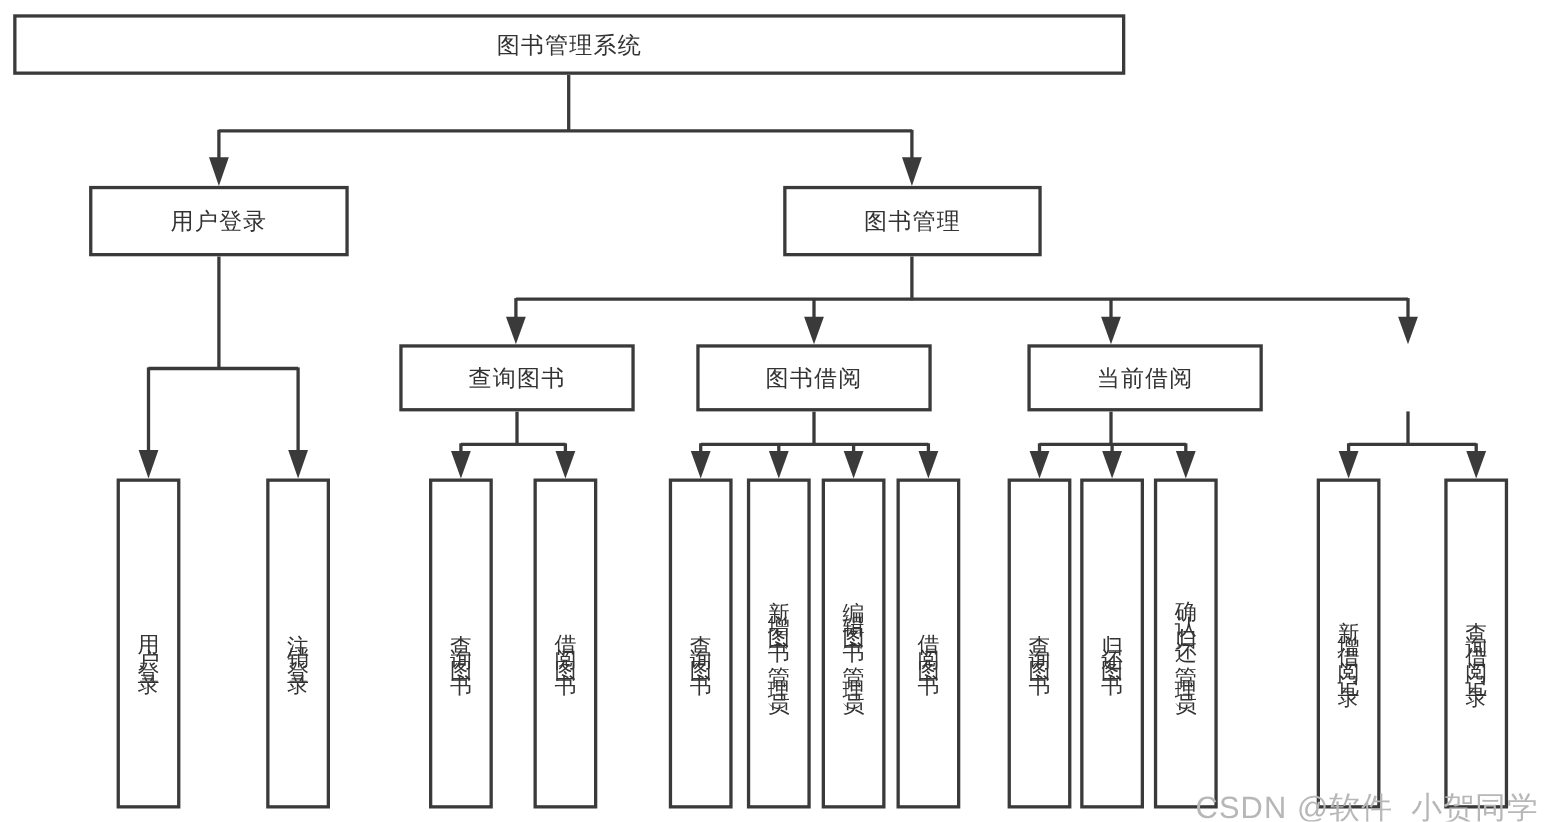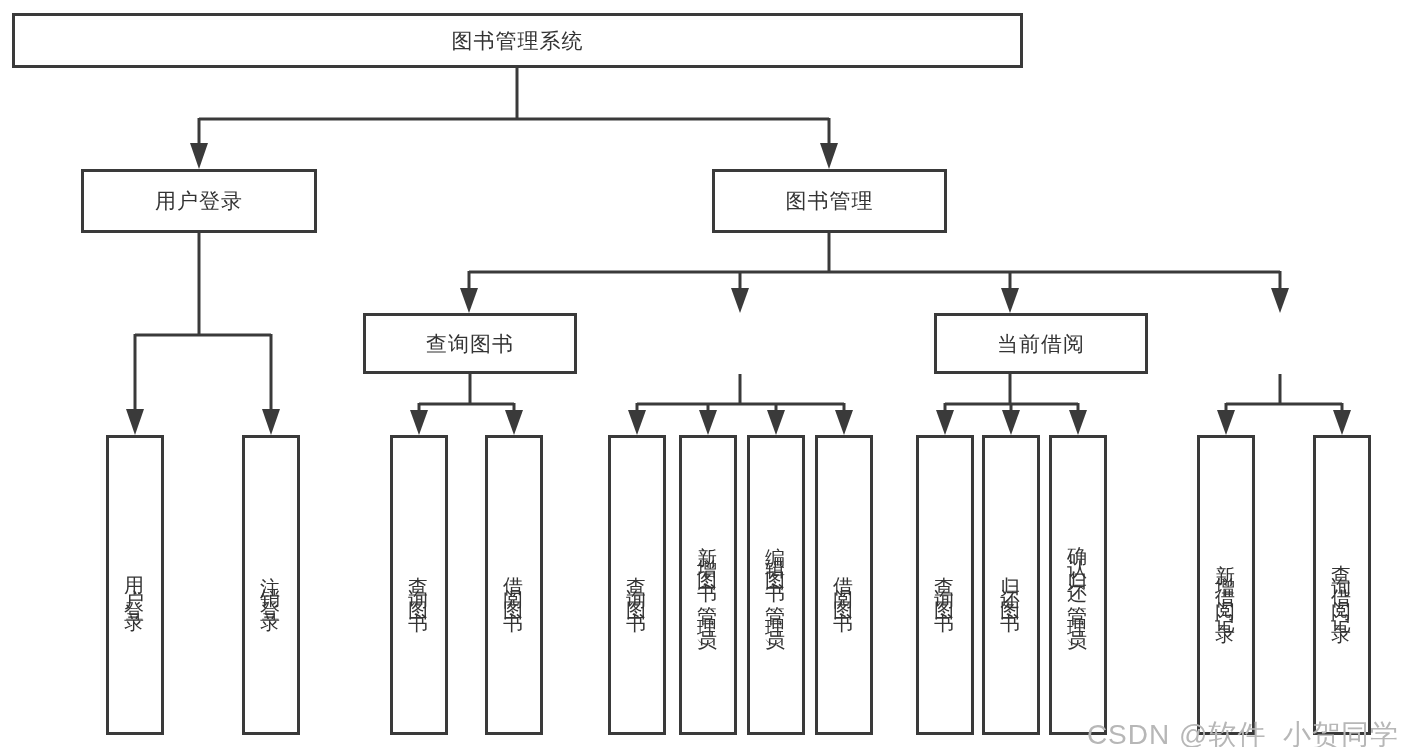--- a/index.html
+++ b/index.html
@@ -137,20 +137,21 @@
       <polygon points="1333,410 1351,410 1342,435"></polygon>
     </g>
   </svg>
 
   <div class="node hbox root-box">图书管理系统</div>
 
   <div class="node hbox lvl1" style="left:81px; width:236px;">用户登录</div>
   <div class="node hbox lvl1" style="left:712px; width:235px;">图书管理</div>
 
   <div class="node hbox lvl2" style="left:363px;">查询图书</div>
+  <div class="node hbox lvl2" style="left:633px;">图书借阅</div>
   <div class="node hbox lvl2" style="left:903px;margin-left:31px;">当前借阅</div>
 
   <div class="node vbox" style="left:106px;">用户登录</div>
   <div class="node vbox" style="left:242px;">注销登录</div>
 
   <div class="node vbox" style="left:390px;">查询图书</div>
   <div class="node vbox" style="left:485px;">借阅图书</div>
 
   <div class="node vbox" style="left:608px;">查询图书</div>
   <div class="node vbox" style="left:679px;">新增图书（管理员）</div>

